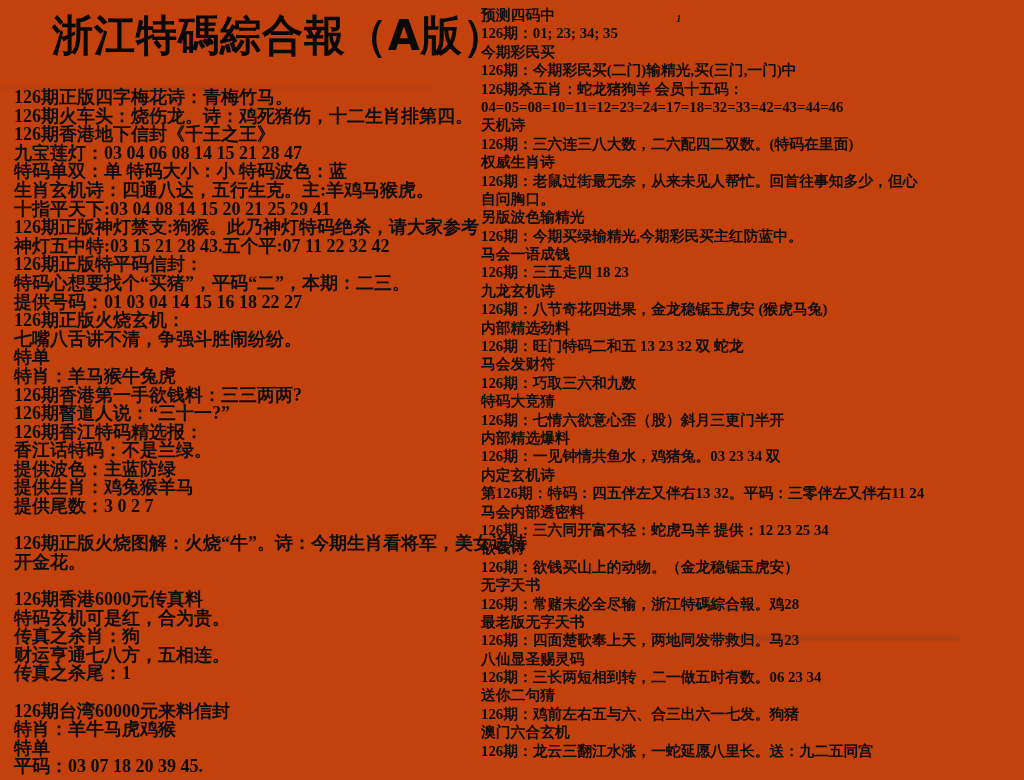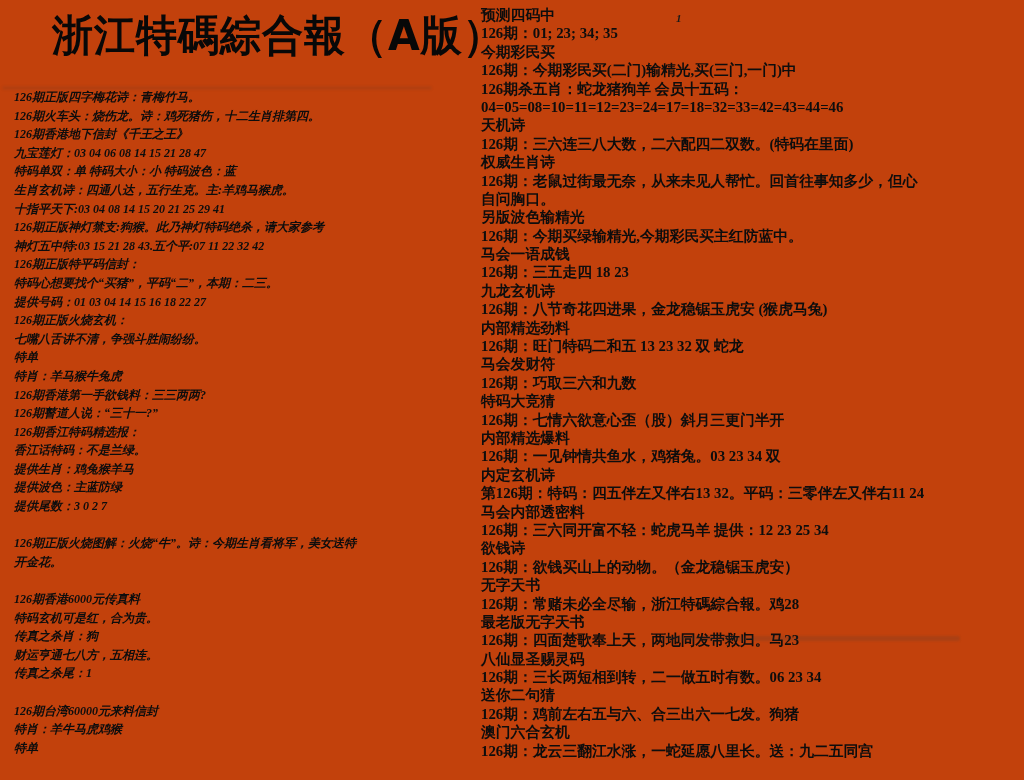--- a/index.html
+++ b/index.html
@@ -39,22 +39,21 @@
     overflow: visible;
   }
   .left-col {
     left: 14px;
     top: 88px;
     width: 500px;
   }
   .left-col .line {
     height: 18.6px;
     line-height: 18.6px;
-    font-size: 12px;
-    font-style: italic;
+    font-size: 18px;
   }
   .right-col {
     left: 481px;
     top: 6px;
     width: 524px;
   }
   .right-col .line {
     height: 18.4px;
     line-height: 18.4px;
     font-size: 14.8px;
@@ -101,36 +100,37 @@
       <div class="line">特码心想要找个“买猪”，平码“二”，本期：二三。</div>
       <div class="line">提供号码：01 03 04 14 15 16 18 22 27</div>
       <div class="line">126期正版火烧玄机：</div>
       <div class="line">七嘴八舌讲不清，争强斗胜闹纷纷。</div>
       <div class="line">特单</div>
       <div class="line">特肖：羊马猴牛兔虎</div>
       <div class="line">126期香港第一手欲钱料：三三两两?</div>
       <div class="line">126期瞽道人说：“三十一?”</div>
       <div class="line">126期香江特码精选报：</div>
       <div class="line">香江话特码：不是兰绿。</div>
+      <div class="line">提供波色：主蓝防绿</div>
       <div class="line">提供生肖：鸡兔猴羊马</div>
-      <div class="line">提供波色：主蓝防绿</div>
       <div class="line">提供尾数：3 0 2 7</div>
       <div class="line blank"></div>
       <div class="line">126期正版火烧图解：火烧“牛”。诗：今期生肖看将军，美女送特</div>
       <div class="line">开金花。</div>
       <div class="line blank"></div>
       <div class="line">126期香港6000元传真料</div>
       <div class="line">特码玄机可是红，合为贵。</div>
       <div class="line">传真之杀肖：狗</div>
       <div class="line">财运亨通七八方，五相连。</div>
       <div class="line">传真之杀尾：1</div>
       <div class="line blank"></div>
       <div class="line">126期台湾60000元来料信封</div>
       <div class="line">特肖：羊牛马虎鸡猴</div>
       <div class="line">特单</div>
+      <div class="line">平码：03 07 18 20 39 45.</div>
     </div>
 
   <div class="column right-col">
       <div class="line">预测四码中</div>
       <div class="line">126期：01; 23; 34; 35</div>
       <div class="line">今期彩民买</div>
       <div class="line">126期：今期彩民买(二门)输精光,买(三门,一门)中</div>
       <div class="line">126期杀五肖：蛇龙猪狗羊 会员十五码：</div>
       <div class="line">04=05=08=10=11=12=23=24=17=18=32=33=42=43=44=46</div>
       <div class="line">天机诗</div>

